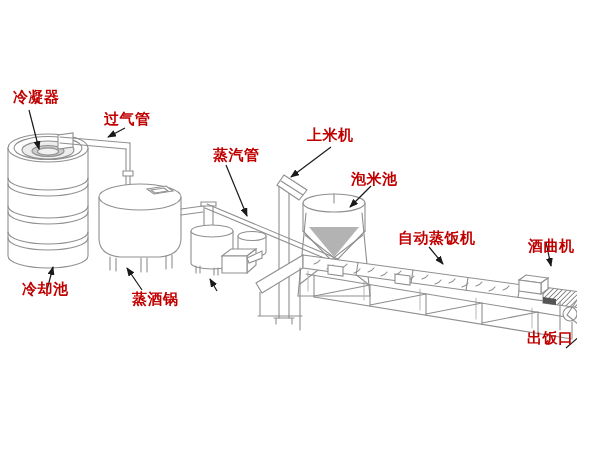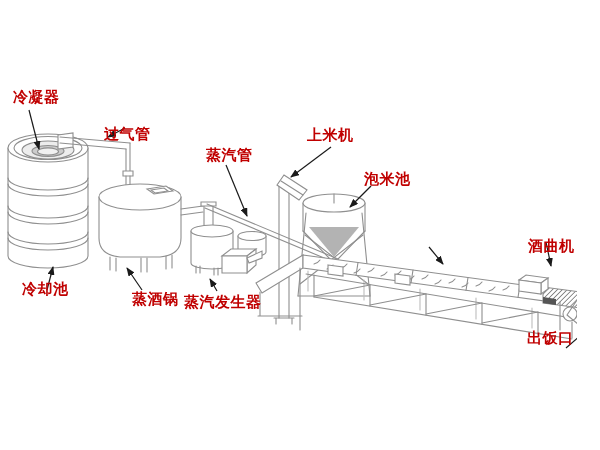--- a/index.html
+++ b/index.html
@@ -143,22 +143,22 @@
       <path d="M429,247 L443,264" marker-end="url(#ah)"></path>
       <path d="M546,242 L551,266" marker-end="url(#ah)"></path>
       <path d="M47,290 L53,267" marker-end="url(#ah)"></path>
       <path d="M142,290 L127,268" marker-end="url(#ah)"></path>
       <path d="M217,291 L210,279" marker-end="url(#ah)"></path>
       <path d="M566,348 L587,330" marker-end="url(#ah)"></path>
     </g>
   </svg>
 
   <div class="label" style="left:13px;top:88px">冷凝器</div>
-  <div class="label" style="left:104px;top:125px">过气管</div>
-  <div class="label" style="left:206px;top:146px">蒸汽管</div>
+  <div class="label" style="left:104px;top:110px">过气管</div>
+  <div class="label" style="left:213px;top:146px">蒸汽管</div>
   <div class="label" style="left:307px;top:126px">上米机</div>
-  <div class="label" style="left:364px;top:170px">泡米池</div>
+  <div class="label" style="left:351px;top:170px">泡米池</div>
+  <div class="label" style="left:398px;top:229px">自动蒸饭机</div>
   <div class="label" style="left:528px;top:237px">酒曲机</div>
   <div class="label" style="left:22px;top:280px">冷却池</div>
   <div class="label" style="left:132px;top:290px">蒸酒锅</div>
-  <div class="label" style="left:184px;top:293px">蒸汽发生器</div>
   <div class="label" style="left:527px;top:329px">出饭口</div>
 </div>
 
 </body></html>

